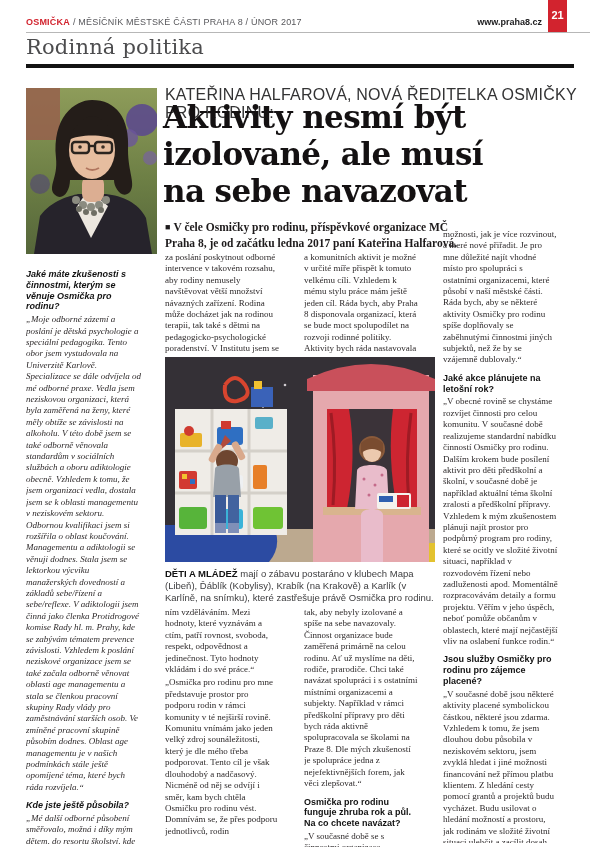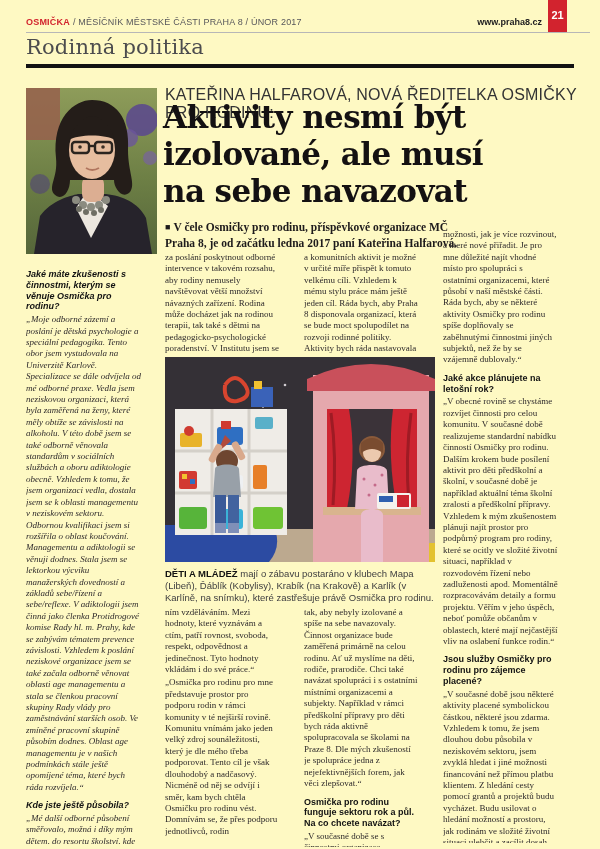--- a/index.html
+++ b/index.html
@@ -1,18 +1,18 @@
 <!DOCTYPE html>
 <html lang="cs"><head>
 <meta charset="utf-8">
 <style>
   html,body{margin:0;padding:0;background:#e9e9e9;}
   .page{
     position:relative;width:600px;height:849px;margin:0 auto;
-    background:#fef9c3;overflow:hidden;
+    background:#ffffff;overflow:hidden;
     font-family:"Liberation Serif",serif;color:#2b2728;
     -webkit-font-smoothing:antialiased;
   }
   .abs{position:absolute;}
   
   .masthead{left:26px;top:17px;width:520px;font-family:"Liberation Sans",sans-serif;font-size:9px;letter-spacing:.2px;}
   .brand{color:#d2232e;font-weight:bold;}
   .issue{color:#57575b;margin-left:3px;}
   .website{right:58px;top:17px;font-family:"Liberation Sans",sans-serif;font-size:9px;font-weight:bold;color:#1c1c1e;}
   .hairline{left:26px;top:32px;width:564px;height:1px;background:#b7b7b7;}
@@ -229,17 +229,17 @@
     <b>DĚTI A MLÁDEŽ</b><span> mají o zábavu postaráno v klubech Mapa (Libeň), Ďáblík (Kobylisy), Krabík (na Krakově) a Karlík (v Karlíně, na snímku), které zastřešuje právě Osmička pro rodinu.</span>
   </div>
 
   <div class="abs col col2b">
     <p class="a">ním vzděláváním. Mezi hodnoty, které vyznávám a ctím, patří rovnost, svoboda, respekt, odpovědnost a jedinečnost. Tyto hodnoty vkládám i do své práce.“</p>
     <p class="a">„Osmička pro rodinu pro mne představuje prostor pro podporu rodin v rámci komunity v té nejširší rovině. Komunitu vnímám jako jeden velký zdroj sounáležitosti, který je dle mého třeba podporovat. Tento cíl je však dlouhodobý a nadčasový. Nicméně od něj se odvíjí i směr, kam bych chtěla Osmičku pro rodinu vést. Domnívám se, že přes podporu jednotlivců, rodin</p>
   </div>
 
   <div class="abs col col3b">
     <p class="a">tak, aby nebyly izolované a spíše na sebe navazovaly. Činnost organizace bude zaměřená primárně na celou rodinu. Ať už myslíme na děti, rodiče, prarodiče. Chci také navázat spolupráci i s ostatními místními organizacemi a subjekty. Například v rámci předškolní přípravy pro děti bych ráda aktivně spolupracovala se školami na Praze 8. Dle mých zkušeností je spolupráce jedna z nejefektivnějších forem, jak věci zlepšovat.“</p>
-    <p class="q">Osmička pro rodinu funguje sektoru rok a půl. Na co chcete navázat?</p>
+    <p class="q">Osmička pro rodinu funguje zhruba rok a půl. Na co chcete navázat?</p>
     <p class="a">„V současné době se s činnostmi organizace seznamuji. Hledám</p>
   </div>
 
 </div>
 
 </body></html>

